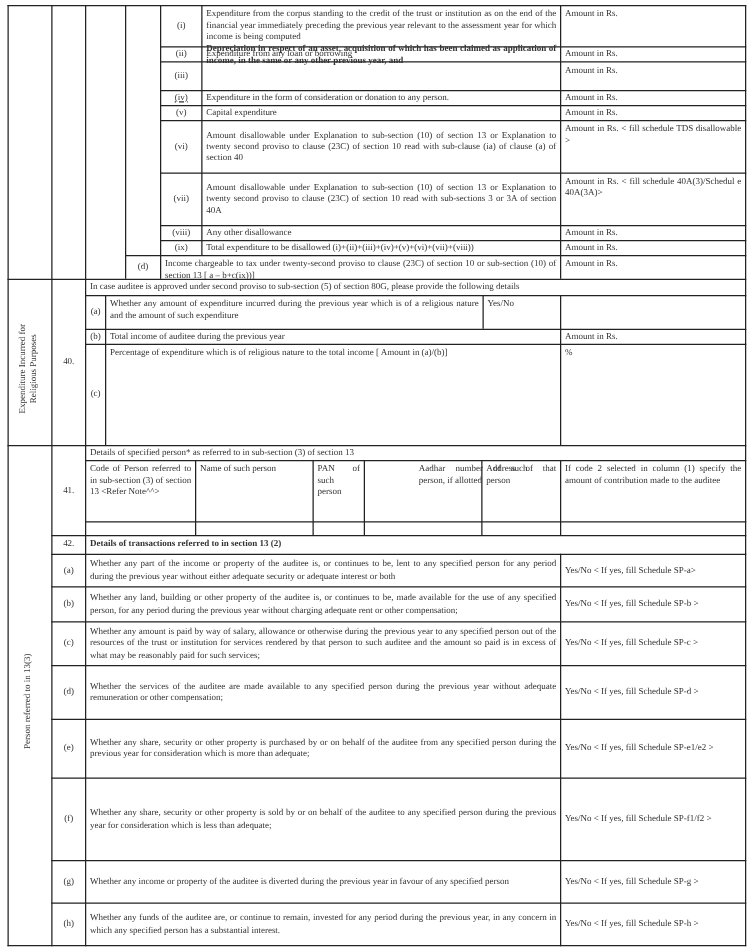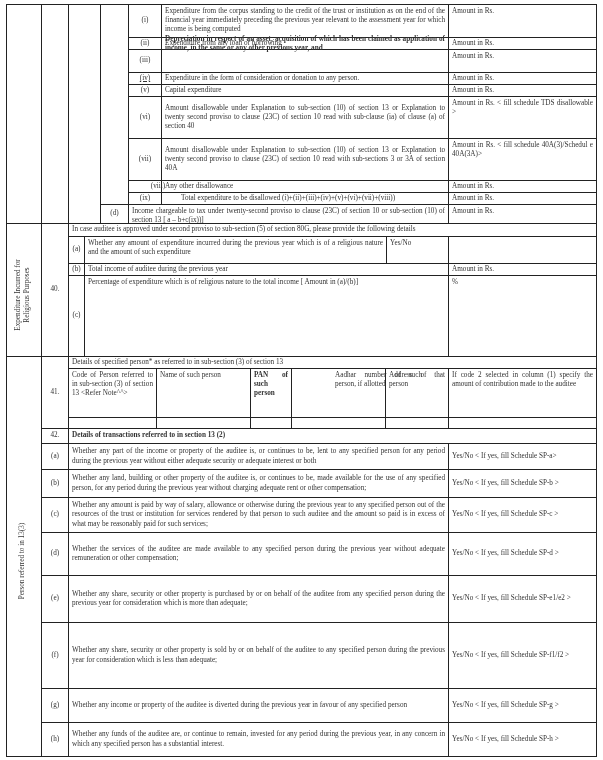--- a/index.html
+++ b/index.html
@@ -97,34 +97,34 @@
   <div class="cell txt top" style="left:449px;top:97px;width:147px;height:41px;">Amount in Rs. &lt; fill schedule TDS disallowable &gt;</div>
 
   <div class="cell lbl vcenter" style="left:129px;top:139px;width:32px;height:41px;">
       <span>(vii)</span>
     </div>
   <div class="cell txt vcenter" style="left:162px;top:139px;width:286px;height:41px;">
       <span>Amount disallowable under  Explanation to sub-section (10) of section 13 or Explanation to twenty second proviso to clause (23C) of section 10 read with  sub-sections 3 or 3A of section 40A</span>
     </div>
   <div class="cell txt top" style="left:449px;top:139px;width:147px;height:41px;">Amount in Rs. &lt; fill schedule 40A(3)/Schedul e 40A(3A)&gt;</div>
 
-  <div class="cell lbl vcenter" style="left:142px;top:181px;width:32px;height:11px;">
+  <div class="cell lbl vcenter" style="left:129px;top:181px;width:32px;height:11px;">
       <span>(viii)</span>
     </div>
   <div class="cell txt vcenter" style="left:162px;top:181px;width:286px;height:11px;">
       <span>Any other disallowance</span>
     </div>
   <div class="cell txt vcenter" style="left:449px;top:181px;width:147px;height:11px;">
       <span>Amount in Rs.</span>
     </div>
 
   <div class="cell lbl vcenter" style="left:129px;top:193px;width:32px;height:11px;">
       <span>(ix)</span>
     </div>
-  <div class="cell txt vcenter" style="left:162px;top:193px;width:286px;height:11px;margin-left:16px;">
+  <div class="cell txt vcenter" style="left:162px;top:193px;width:286px;height:11px;">
       <span>Total expenditure to be disallowed (i)+(ii)+(iii)+(iv)+(v)+(vi)+(vii)+(viii))</span>
     </div>
   <div class="cell txt vcenter" style="left:449px;top:193px;width:147px;height:11px;">
       <span>Amount in Rs.</span>
     </div>
 
   <div class="cell lbl vcenter" style="left:101px;top:205px;width:27px;height:18px;">
       <span>(d)</span>
     </div>
   <div class="ln v" style="left:128px;top:204px;height:19px;"></div>
@@ -183,21 +183,21 @@
   <div class="ln v" style="left:448px;top:368px;height:60px;"></div>
   <div class="ln h" style="left:68px;top:417px;width:529px;"></div>
   <div class="ln h" style="left:41px;top:428px;width:556px;"></div>
 
   <div class="cell lbl vcenter" style="left:42px;top:357px;width:26px;height:71px;">
       <span>41.</span>
     </div>
 
   <div class="cell txt top" style="left:69px;top:369px;width:87px;height:48px;">Code of Person  referred to in sub-section (3) of section 13 &lt;Refer Note^^&gt;</div>
   <div class="cell txt top" style="left:157px;top:369px;width:93px;height:48px;">Name of such person</div>
-  <div class="cell txt top" style="left:251px;top:369px;width:40px;height:48px;font-weight:bold;">PAN of such person</div>
+  <div class="cell txt top" style="left:251px;top:369px;width:40px;height:48px;">PAN of such person</div>
   <div class="cell txt top" style="left:292px;top:369px;width:93px;height:48px;margin-left:40px;">Aadhar number of such person, if allotted</div>
   <div class="cell txt top" style="left:386px;top:369px;width:62px;height:48px;">Address of that person</div>
   <div class="cell txt top" style="left:449px;top:369px;width:147px;height:48px;">If code 2 selected in column (1) specify the amount of contribution made to the auditee</div>
 
   <div class="cell" style="left:69px;top:418px;width:87px;height:10px;"></div>
   <div class="cell" style="left:157px;top:418px;width:93px;height:10px;"></div>
   <div class="cell" style="left:251px;top:418px;width:40px;height:10px;"></div>
   <div class="cell" style="left:292px;top:418px;width:93px;height:10px;"></div>
   <div class="cell" style="left:386px;top:418px;width:62px;height:10px;"></div>
   <div class="cell" style="left:449px;top:418px;width:147px;height:10px;"></div>

